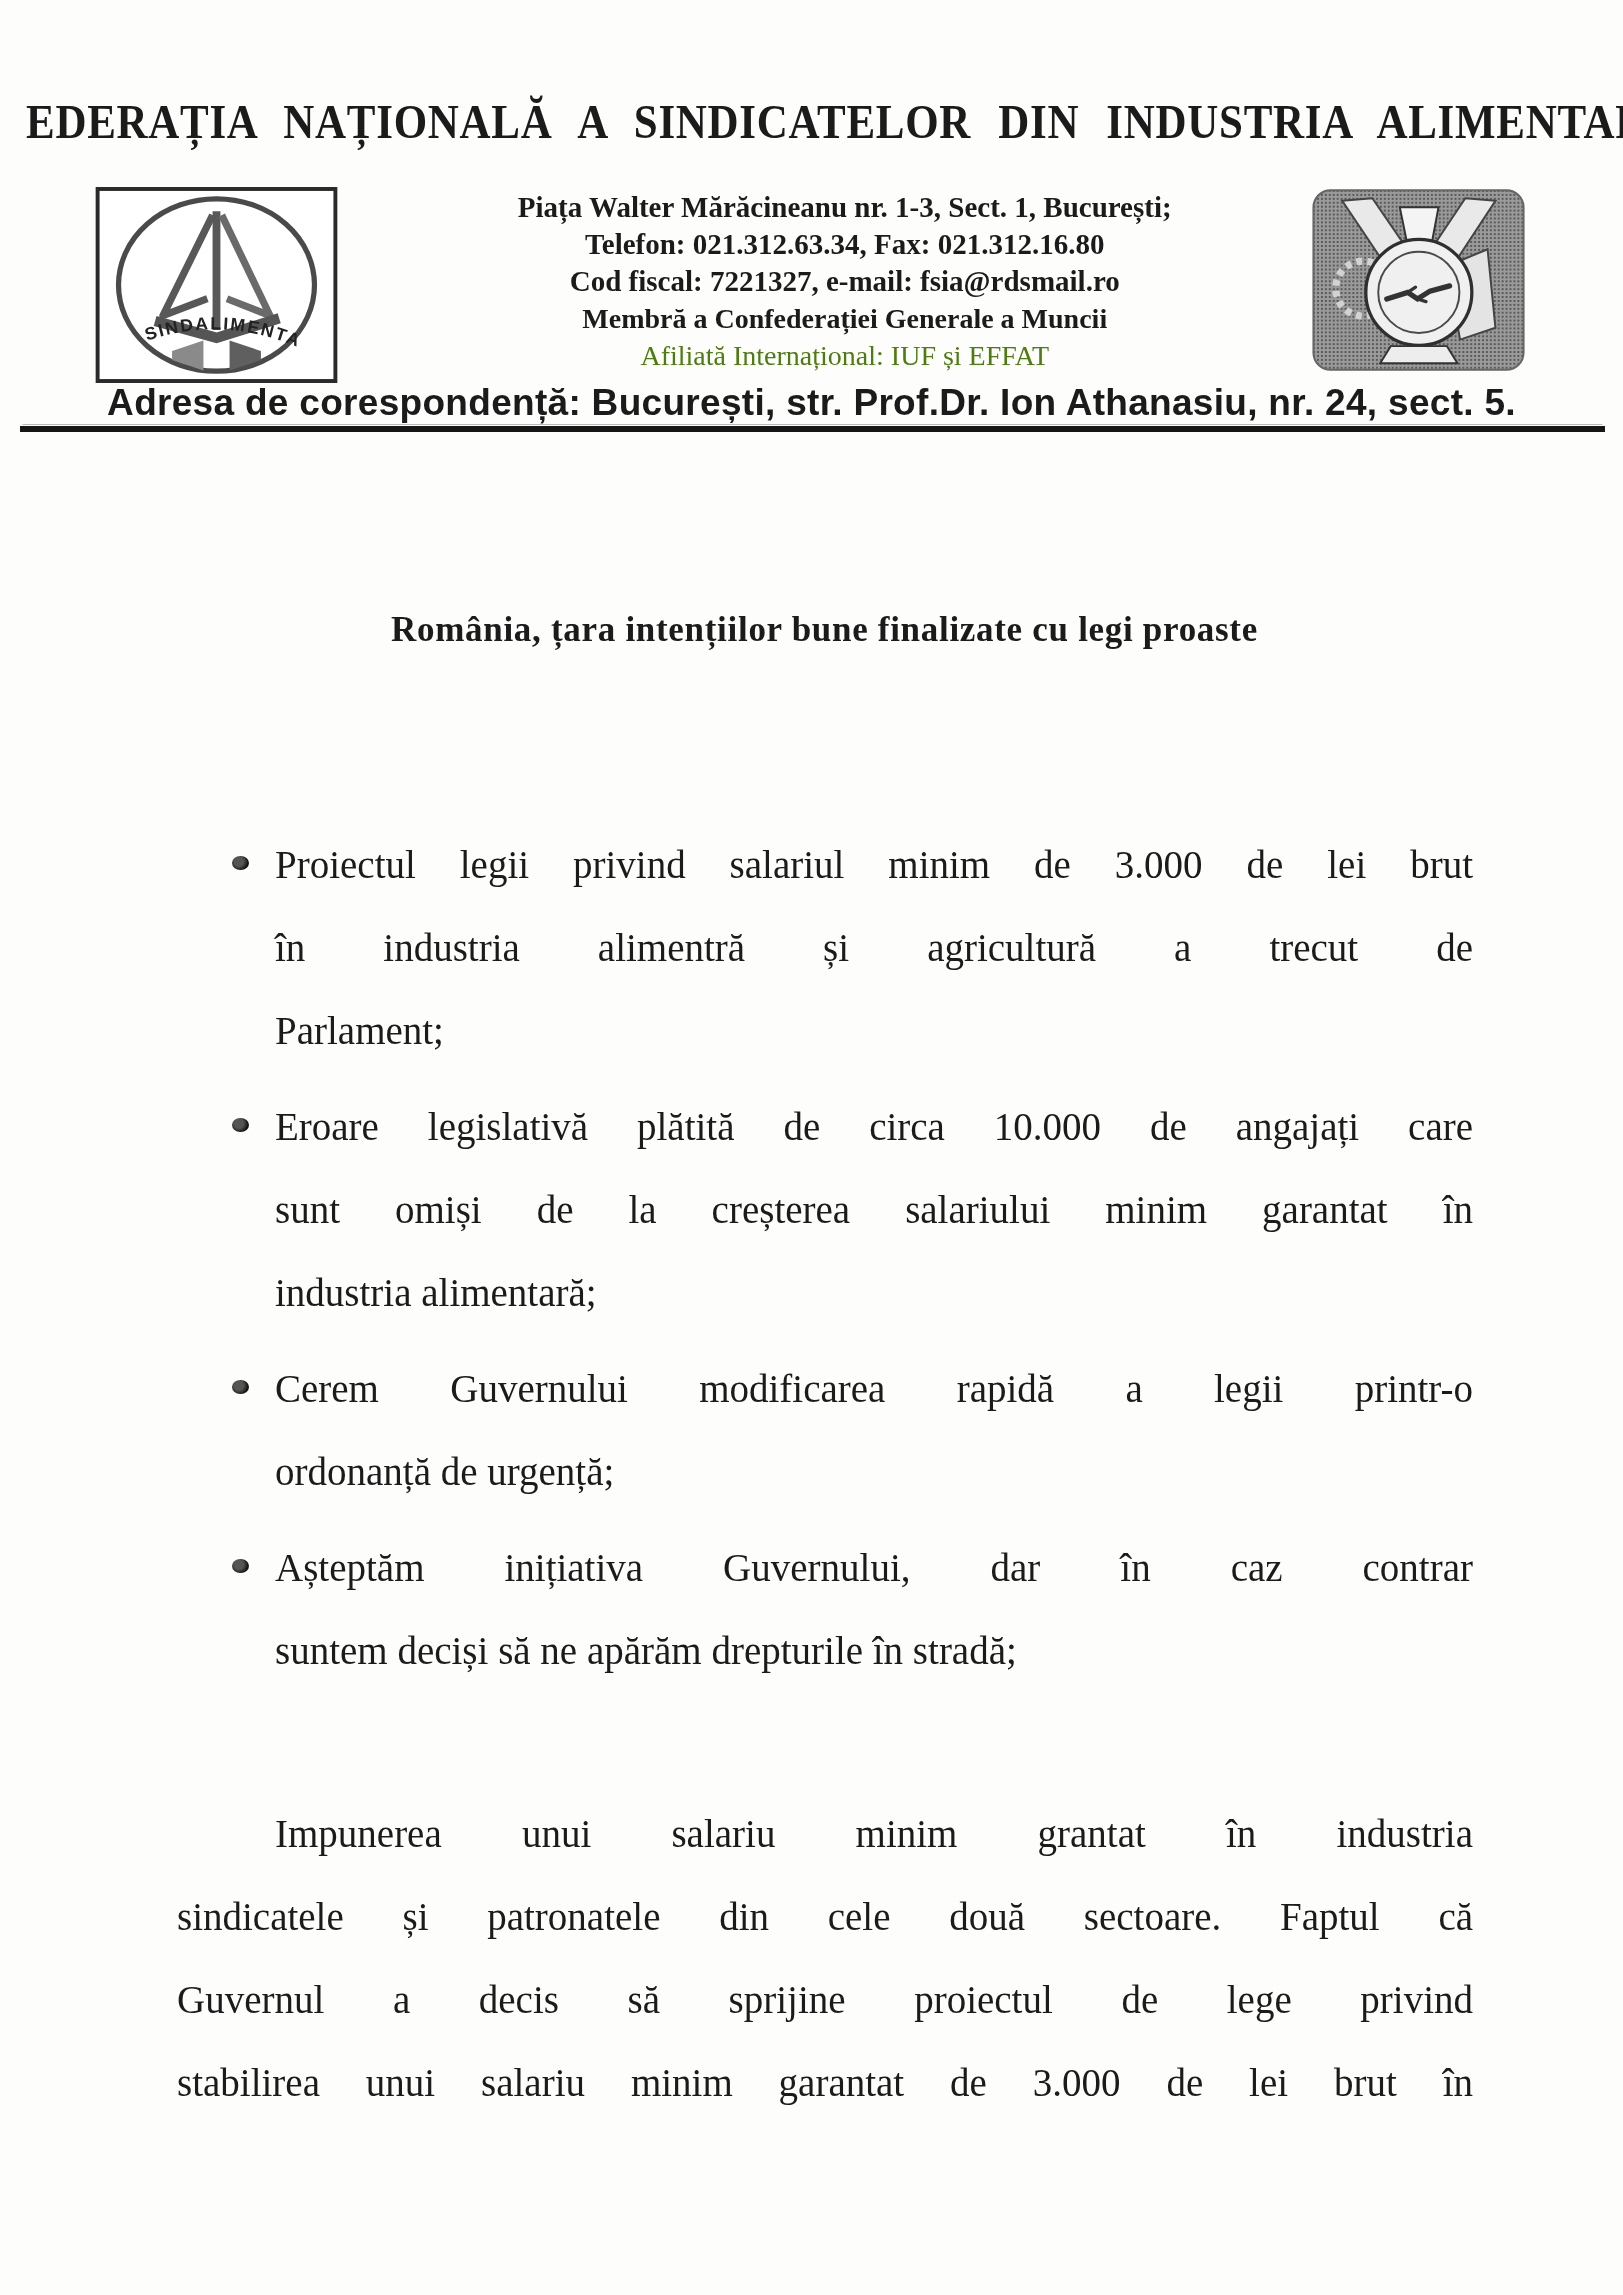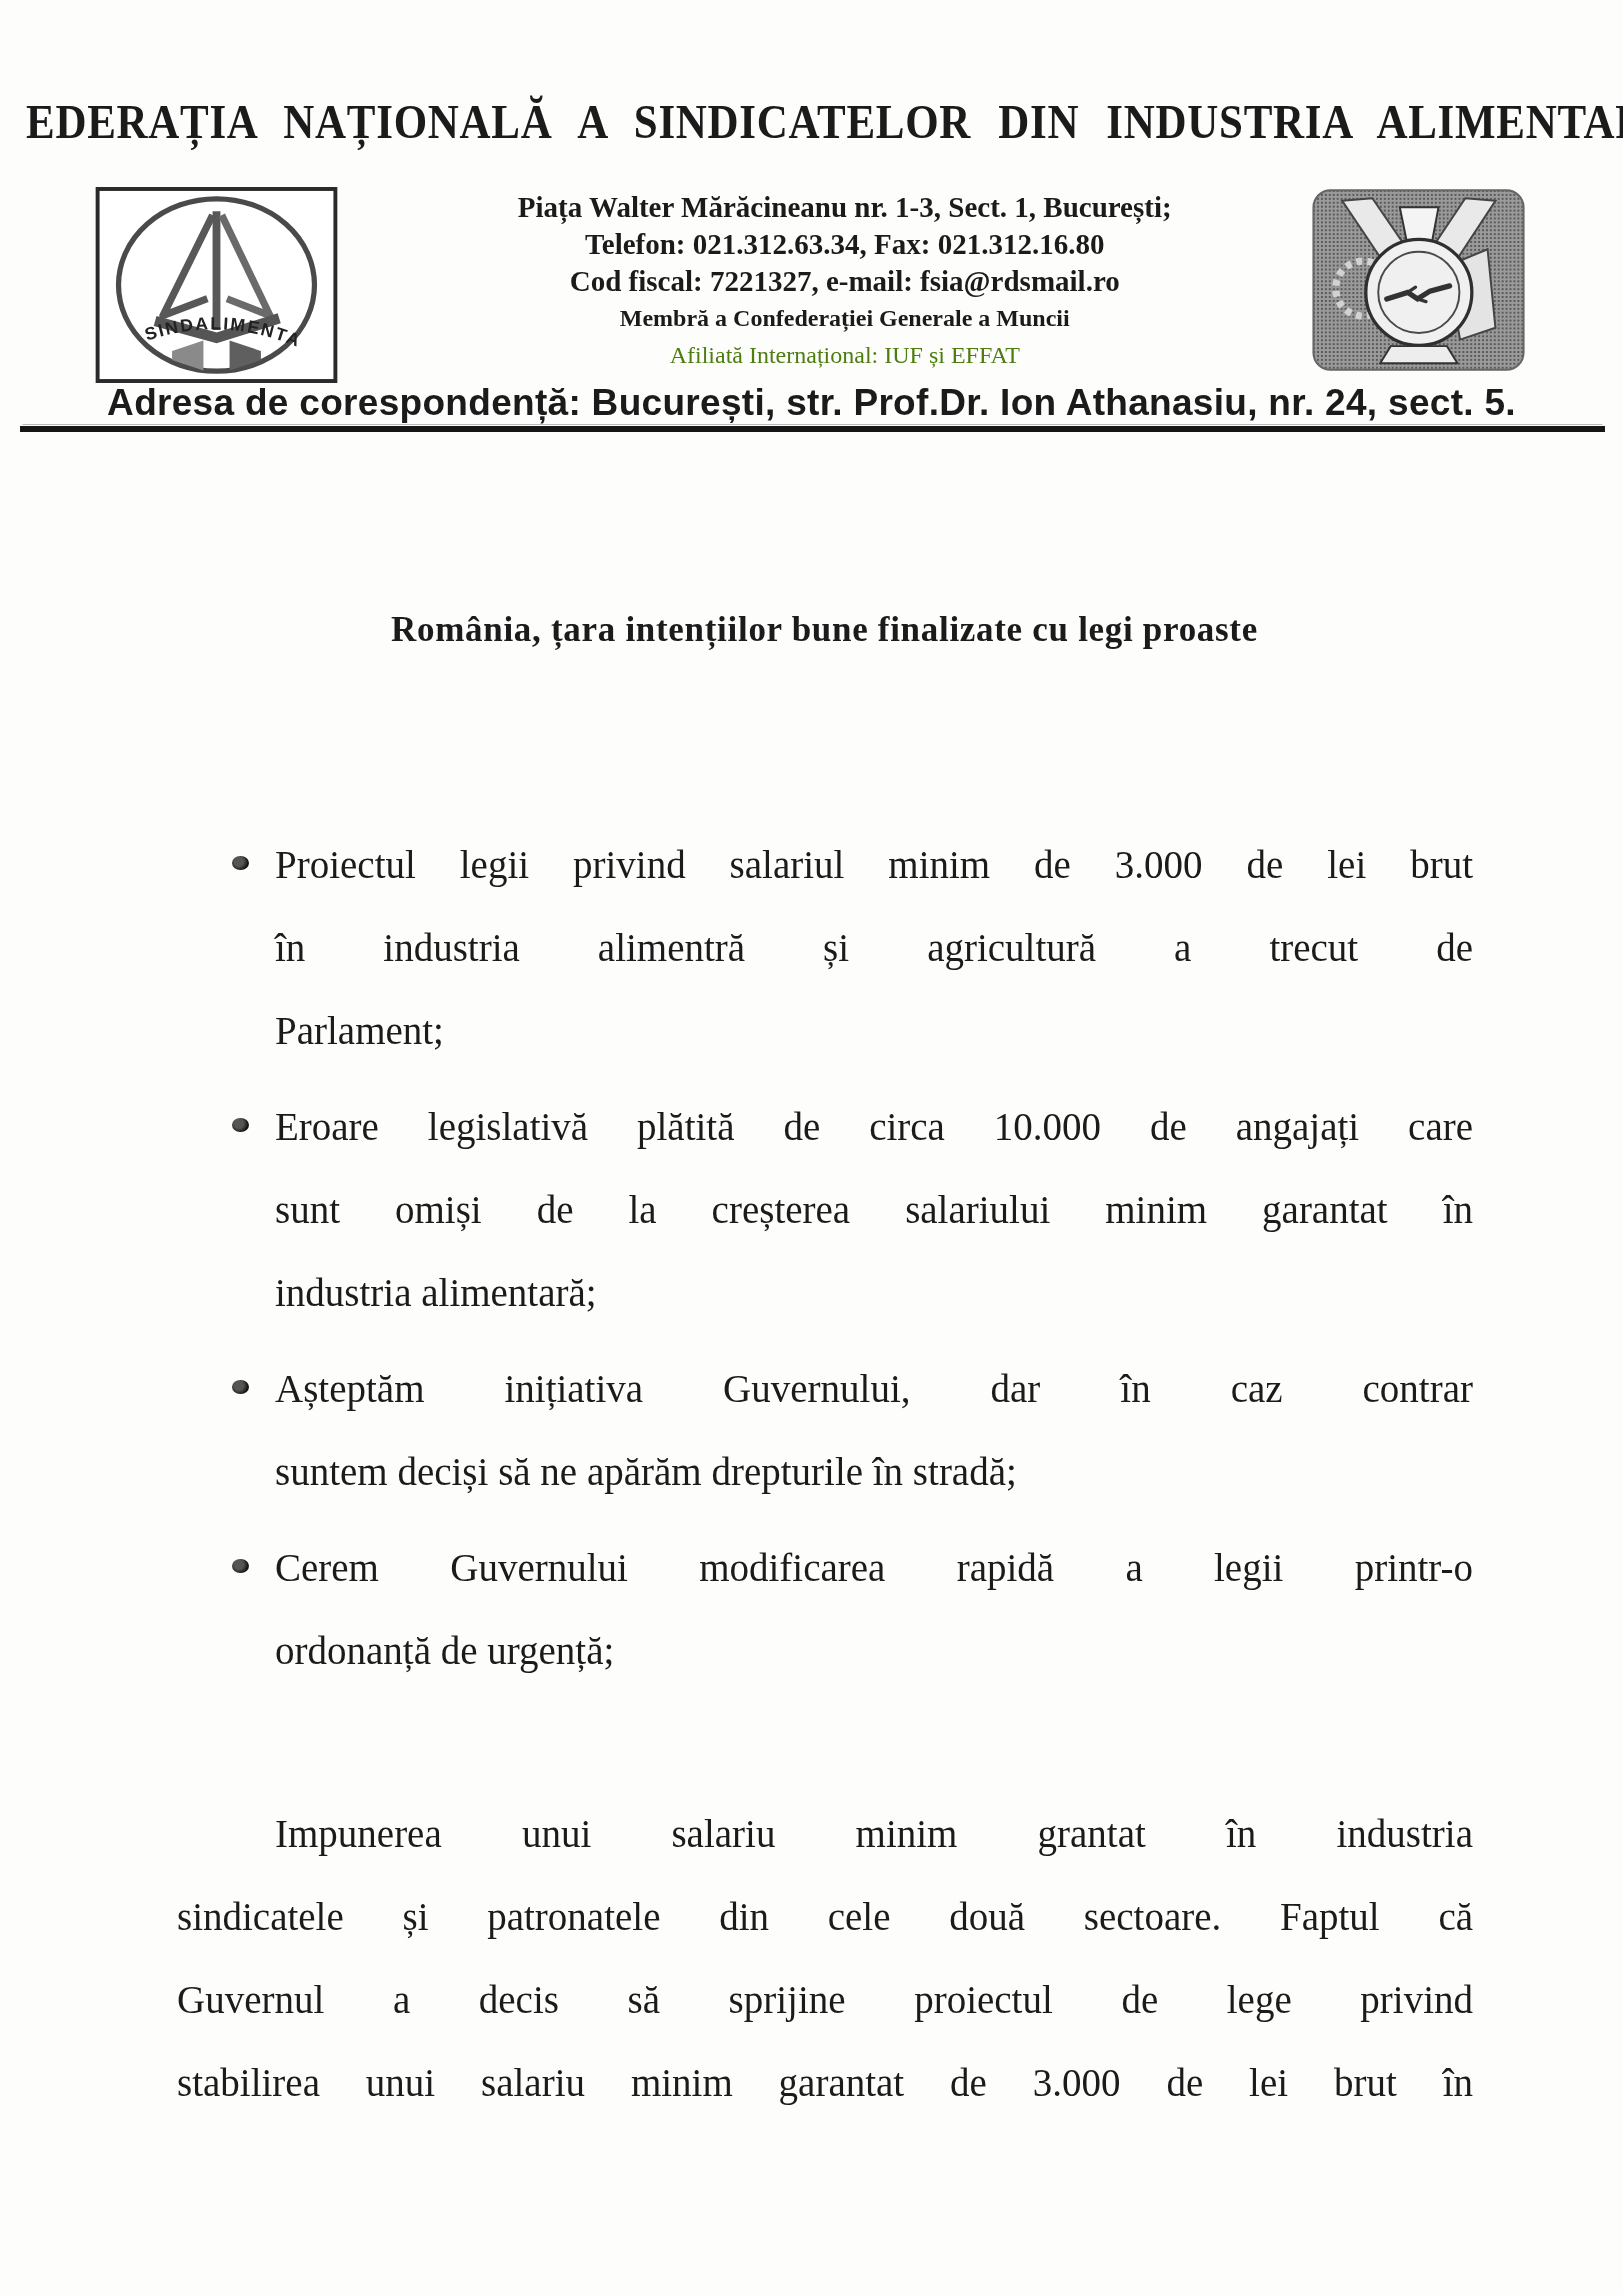--- a/index.html
+++ b/index.html
@@ -17,21 +17,21 @@
     transform:scaleY(1.12); transform-origin:center top;
   }
   .head-row {
     position:absolute; top:186px; left:95px; right:98px;
     display:flex; justify-content:space-between; align-items:flex-start;
   }
   .logo-left { width:243px; height:198px; flex:0 0 auto; }
   .logo-right { width:213px; height:182px; flex:0 0 auto; margin-top:2.6px; }
   .head-center { flex:1 1 auto; padding:2.6px 6.5px 0 46px; text-align:center; }
   .hc-line { font-size:29px; font-weight:bold; line-height:37px; }
-  .hc-line.small { font-size:24px; }
+  .hc-line.small { font-size:28px; }
   .hc-line.regular { font-weight:normal; color:#4d7c0f; }
   .corr-line {
     position:absolute; top:382px; left:19.6px; right:19.6px;
     text-align:center; font-family:"Liberation Sans","DejaVu Sans",sans-serif;
     font-weight:bold; font-size:37px; letter-spacing:0.3px; white-space:nowrap;
   }
   .rule {
     position:absolute; top:426px; left:19.6px; right:18.3px; height:5.9px;
     background:#161616; box-shadow:0 -4.6px 0 -2.6px #a8a8a8;
   }
@@ -133,28 +133,28 @@
 
       <div class="bullet-item">
         <span class="bullet-dot"></span>
         <div class="jl">Eroare legislativă plătită de circa 10.000 de angajați care</div>
         <div class="jl">sunt omiși de la creșterea salariului minim garantat în</div>
         <div class="ll">industria alimentară;</div>
       </div>
 
       <div class="bullet-item">
         <span class="bullet-dot"></span>
-        <div class="jl">Așteptăm inițiativa Guvernului, dar în caz contrar</div>
-        <div class="ll">suntem deciși să ne apărăm drepturile în stradă;</div>
+        <div class="jl">Cerem Guvernului modificarea rapidă a legii printr-o</div>
+        <div class="ll">ordonanță de urgență;</div>
       </div>
 
       <div class="bullet-item">
         <span class="bullet-dot"></span>
-        <div class="jl">Cerem Guvernului modificarea rapidă a legii printr-o</div>
-        <div class="ll">ordonanță de urgență;</div>
+        <div class="jl">Așteptăm inițiativa Guvernului, dar în caz contrar</div>
+        <div class="ll">suntem deciși să ne apărăm drepturile în stradă;</div>
       </div>
     </section>
 
     <section class="paragraph content">
       <div class="jl indent">Impunerea unui salariu minim grantat în industria</div>
       <div class="jl">sindicatele și patronatele din cele două sectoare. Faptul că</div>
       <div class="jl">Guvernul a decis să sprijine proiectul de lege privind</div>
       <div class="jl">stabilirea unui salariu minim garantat de 3.000 de lei brut în</div>
     </section>
   </main>

